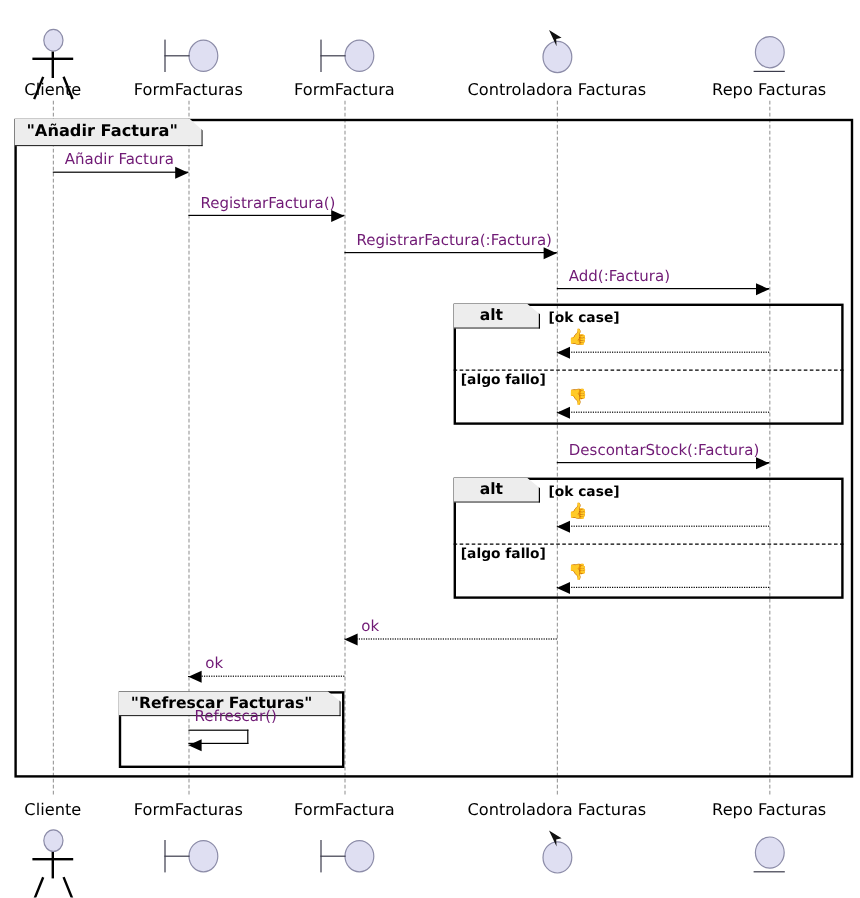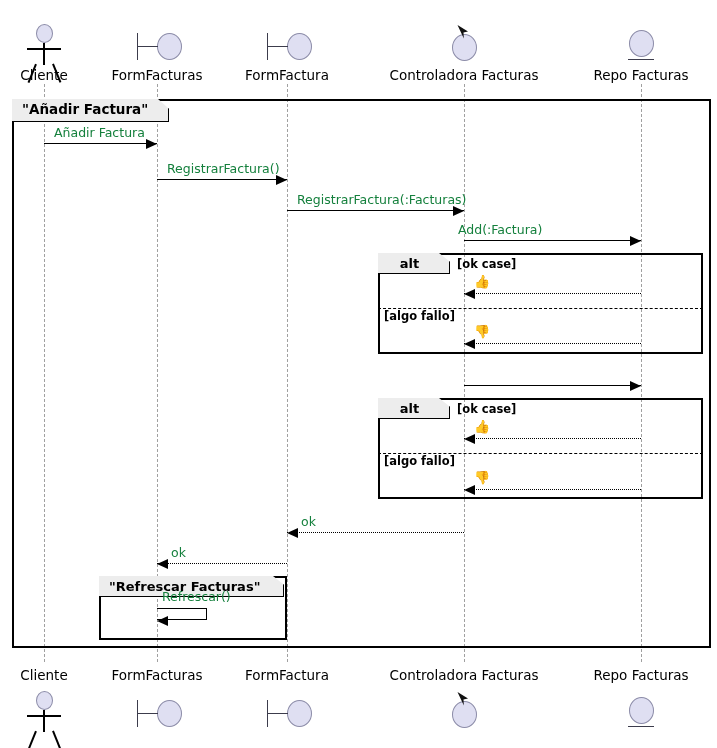--- a/index.html
+++ b/index.html
@@ -59,21 +59,21 @@
   .guard{
     position:absolute;font-weight:bold;font-size:11.5px;line-height:1;
     white-space:nowrap;color:#000;
   }
 
   
   .msg-line{position:absolute;height:0;border-top:1.5px solid #000;}
   .msg-line.dashed{border-top:1.4px dotted #000;}
   .msg-label{
     position:absolute;font-size:12.5px;line-height:14px;white-space:nowrap;
-    color:#15803d;
+    color:#701a75;
   }
   .arrowhead{position:absolute;width:0;height:0;}
   .arrow-right{
     border-top:5px solid transparent;border-bottom:5px solid transparent;
     border-left:11px solid #000;
   }
   .arrow-left{
     border-top:5px solid transparent;border-bottom:5px solid transparent;
     border-right:11px solid #000;
   }
@@ -199,32 +199,33 @@
     <div class="guard" style="left: 457px; top: 404px;">[ok case]</div>
     <div class="guard" style="left: 384px; top: 456px;">[algo fallo]</div>
     <div class="msg-line" style="left: 44px; top: 143px; width: 113px;"></div>
     <div class="arrowhead arrow-right" style="left: 146px; top: 138.5px;"></div>
     <div class="msg-label" style="left: 54px; top: 126px;">Añadir Factura</div>
     <div class="msg-line" style="left: 157px; top: 179px; width: 130px;"></div>
     <div class="arrowhead arrow-right" style="left: 276px; top: 174.5px;"></div>
     <div class="msg-label" style="left: 167px; top: 162px;">RegistrarFactura()</div>
     <div class="msg-line" style="left: 287px; top: 210px; width: 177px;"></div>
     <div class="arrowhead arrow-right" style="left: 453px; top: 205.5px;"></div>
-    <div class="msg-label" style="left: 297px; top: 193px;">RegistrarFactura(:Facturas)</div>
+    <div class="msg-label" style="left: 297px; top: 193px;">RegistrarFactura(:Factura)</div>
     <div class="msg-line" style="left: 464px; top: 240px; width: 177px;"></div>
     <div class="arrowhead arrow-right" style="left: 630px; top: 235.5px;"></div>
-    <div class="msg-label" style="left: 458px; top: 223px;">Add(:Factura)</div>
+    <div class="msg-label" style="left: 474px; top: 223px;">Add(:Factura)</div>
     <div class="msg-line dashed" style="left: 464px; top: 293px; width: 177px;"></div>
     <div class="arrowhead arrow-left" style="left: 464px; top: 288.5px;"></div>
     <div class="emoji" style="left: 474px; top: 275px;">👍</div>
     <div class="msg-line dashed" style="left: 464px; top: 343px; width: 177px;"></div>
     <div class="arrowhead arrow-left" style="left: 464px; top: 338.5px;"></div>
     <div class="emoji" style="left: 474px; top: 325px;">👎</div>
     <div class="msg-line" style="left: 464px; top: 385px; width: 177px;"></div>
     <div class="arrowhead arrow-right" style="left: 630px; top: 380.5px;"></div>
+    <div class="msg-label" style="left: 474px; top: 368px;">DescontarStock(:Factura)</div>
     <div class="msg-line dashed" style="left: 464px; top: 438px; width: 177px;"></div>
     <div class="arrowhead arrow-left" style="left: 464px; top: 433.5px;"></div>
     <div class="emoji" style="left: 474px; top: 420px;">👍</div>
     <div class="msg-line dashed" style="left: 464px; top: 489px; width: 177px;"></div>
     <div class="arrowhead arrow-left" style="left: 464px; top: 484.5px;"></div>
     <div class="emoji" style="left: 474px; top: 471px;">👎</div>
     <div class="msg-line dashed" style="left: 287px; top: 532px; width: 177px;"></div>
     <div class="arrowhead arrow-left" style="left: 287px; top: 527.5px;"></div>
     <div class="msg-label" style="left: 301px; top: 515px;">ok</div>
     <div class="msg-line dashed" style="left: 157px; top: 563px; width: 130px;"></div>

